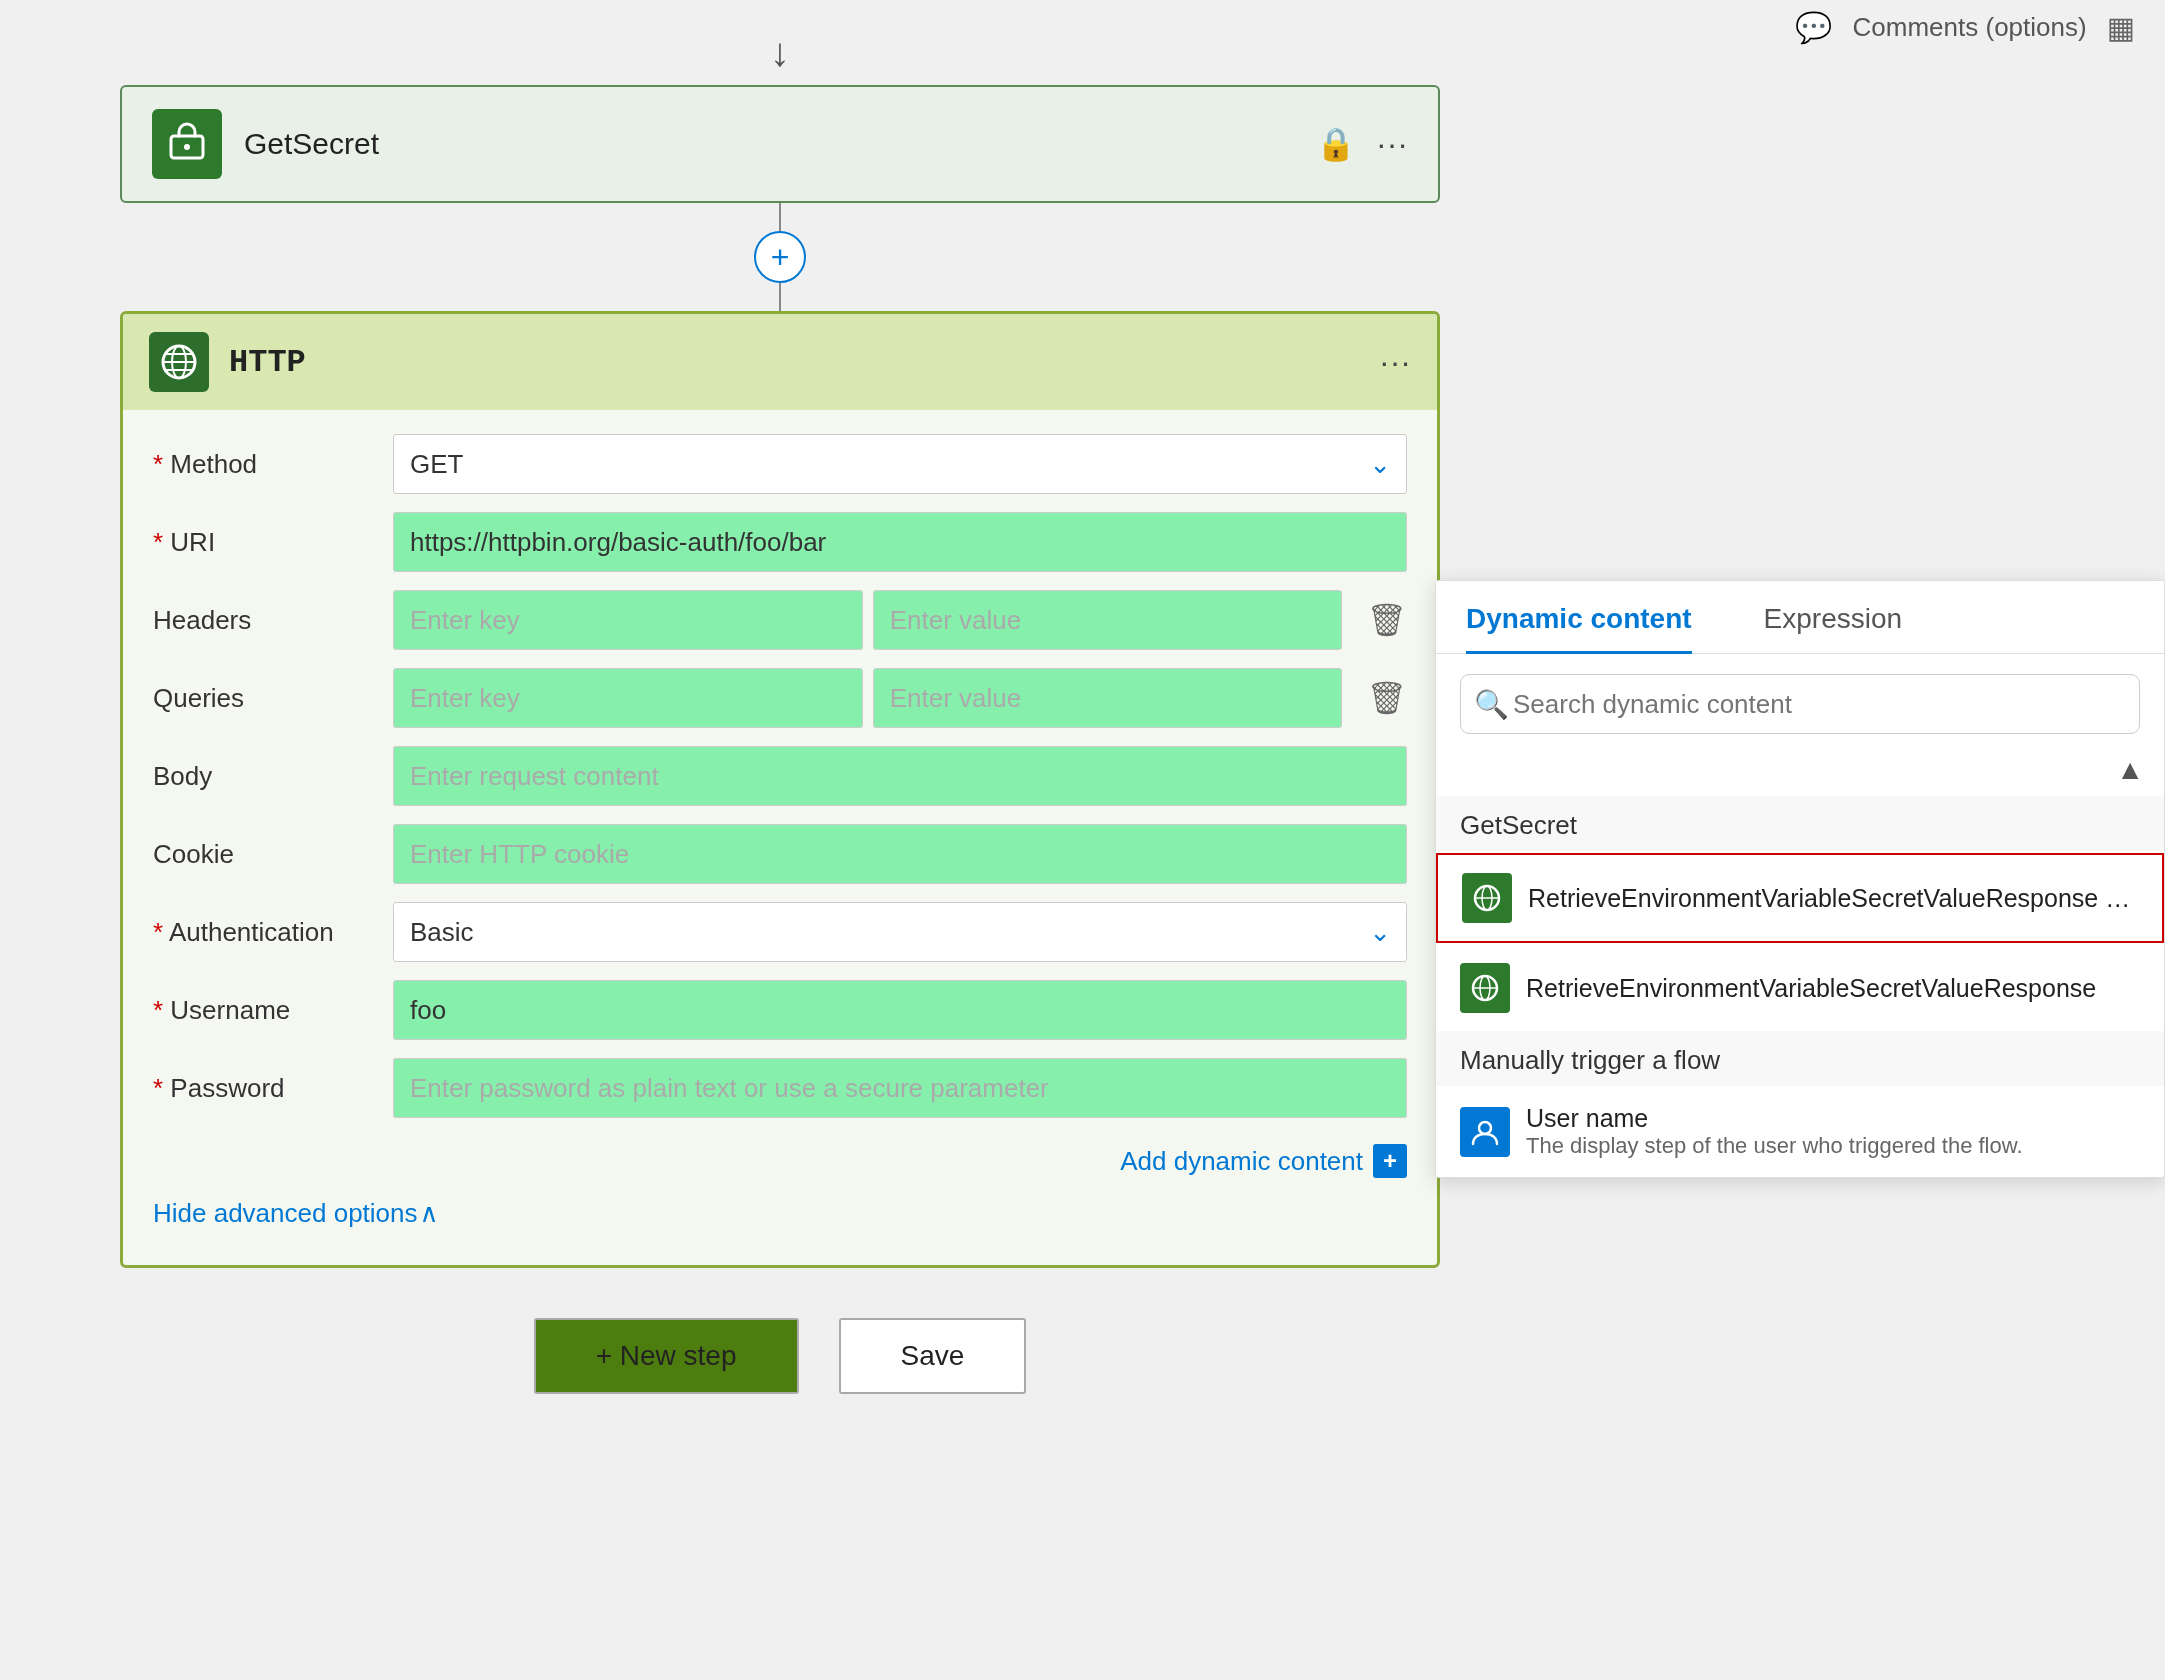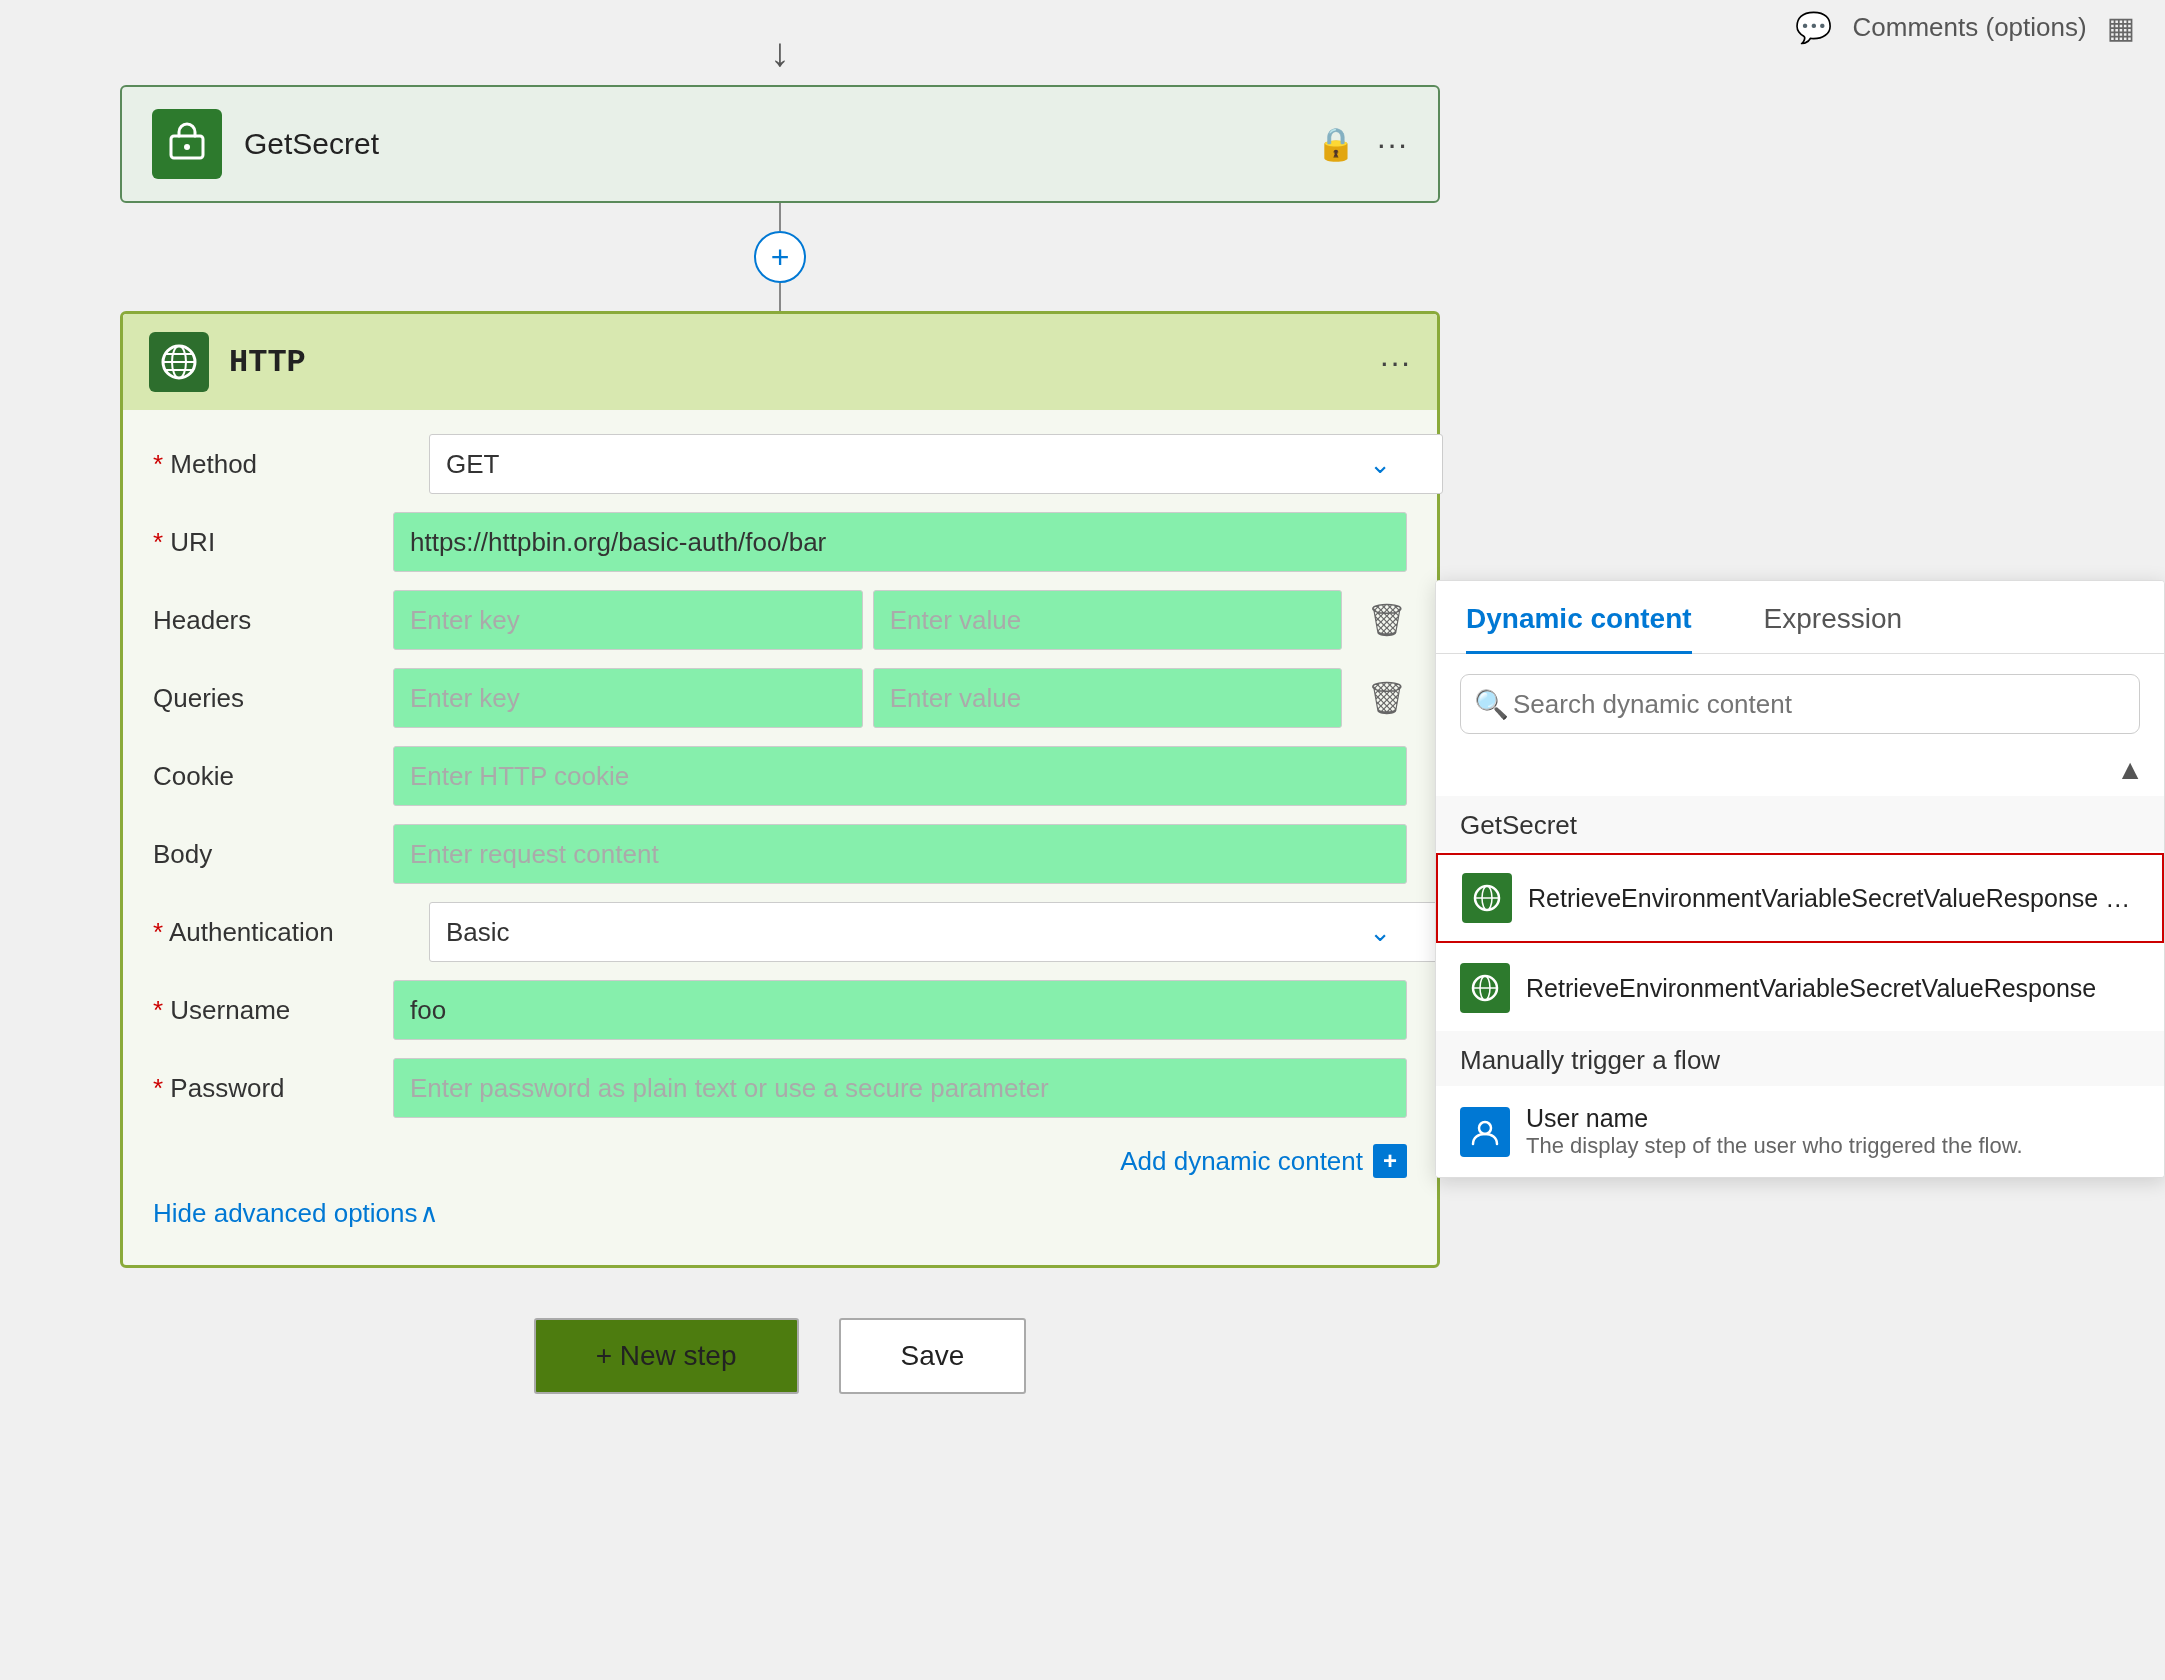--- a/index.html
+++ b/index.html
@@ -176,21 +176,20 @@
       color: #333;
       appearance: none;
       position: relative;
     }
     .select-wrapper {
       flex: 1;
       position: relative;
     }
     .select-wrapper .form-select {
       width: 100%;
-      margin-left: 36px;
     }
     .select-chevron {
       position: absolute;
       right: 16px;
       top: 50%;
       transform: translateY(-50%);
       font-size: 26px;
       color: #0078d4;
       pointer-events: none;
     }
@@ -479,27 +478,27 @@
       <div class="form-row">
         <span class="form-label">Queries</span>
         <div class="double-input-row">
           <input class="form-input" type="text" placeholder="Enter key" style="">
           <input class="form-input" type="text" placeholder="Enter value" style="">
         </div>
         <span class="trash-icon">🗑</span>
       </div>
 
       <div class="form-row">
+        <span class="form-label">Body</span>
+        <input class="form-input" type="text" placeholder="Enter request content" style="">
+      </div>
+
+      <div class="form-row">
         <span class="form-label">Cookie</span>
         <input class="form-input" type="text" placeholder="Enter HTTP cookie" style="">
-      </div>
-
-      <div class="form-row">
-        <span class="form-label">Body</span>
-        <input class="form-input" type="text" placeholder="Enter request content" style="">
       </div>
 
       <div class="form-row">
         <span class="form-label required">Authentication</span>
         <div class="select-wrapper">
           <select class="form-select">
             <option>Basic</option>
             <option>None</option>
             <option>Client Credentials</option>
           </select>

